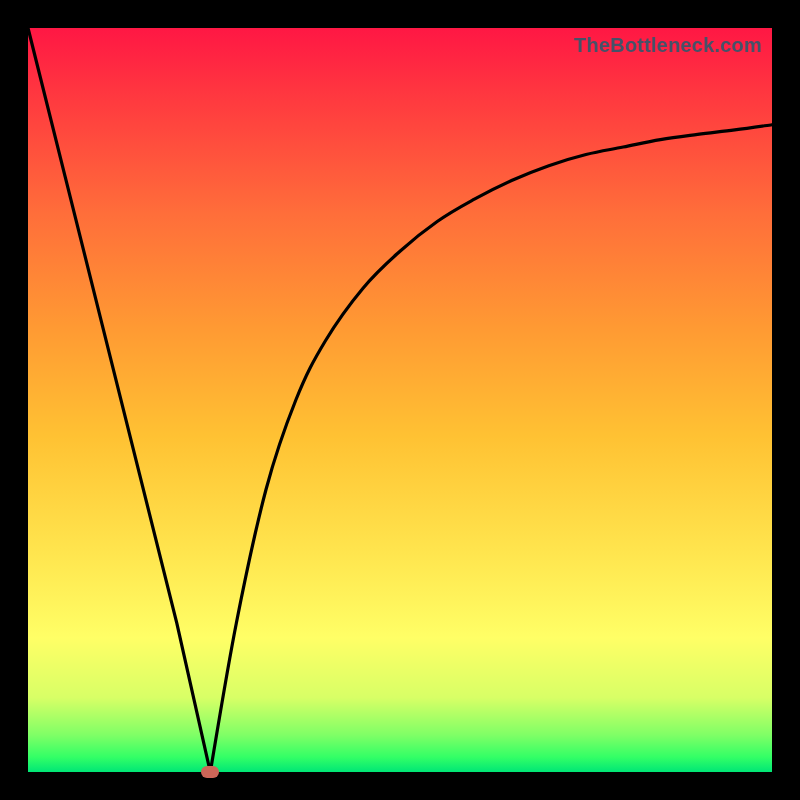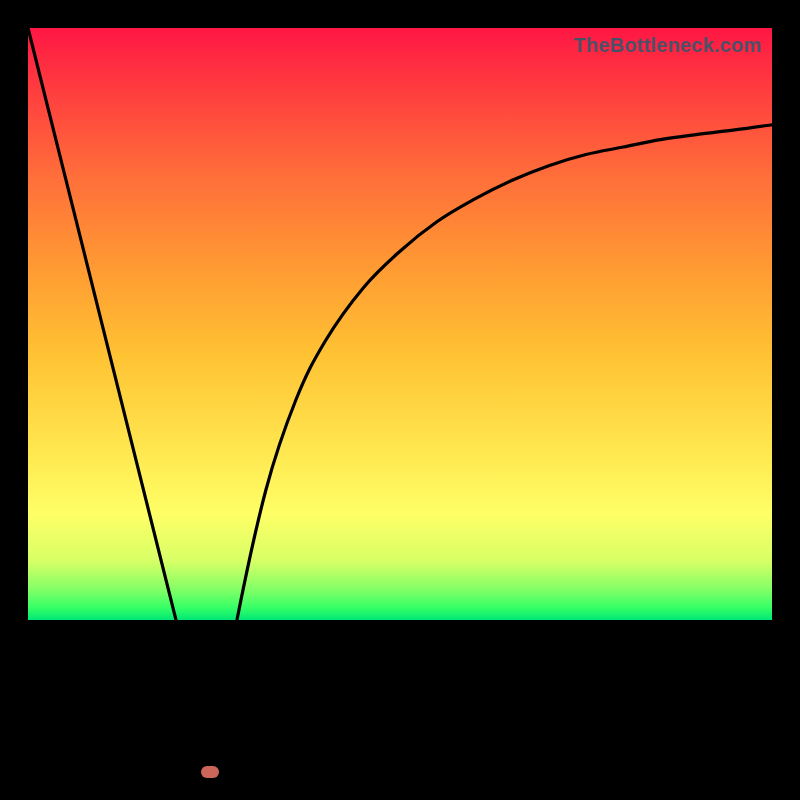--- a/index.html
+++ b/index.html
@@ -8,21 +8,21 @@
     position: relative;
     width: 800px;
     height: 800px;
     background: #000;
   }
   .plot-area {
     position: absolute;
     left: 28px;
     top: 28px;
     width: 744px;
-    height: 592px;
+    height: 744px;
     background: linear-gradient(to bottom,
       #ff1744 0%,
       #ff3b3f 10%,
       #ff6e3a 25%,
       #ff9933 40%,
       #ffc233 55%,
       #ffe44d 70%,
       #ffff66 82%,
       #d8ff66 90%,
       #80ff66 95%,

